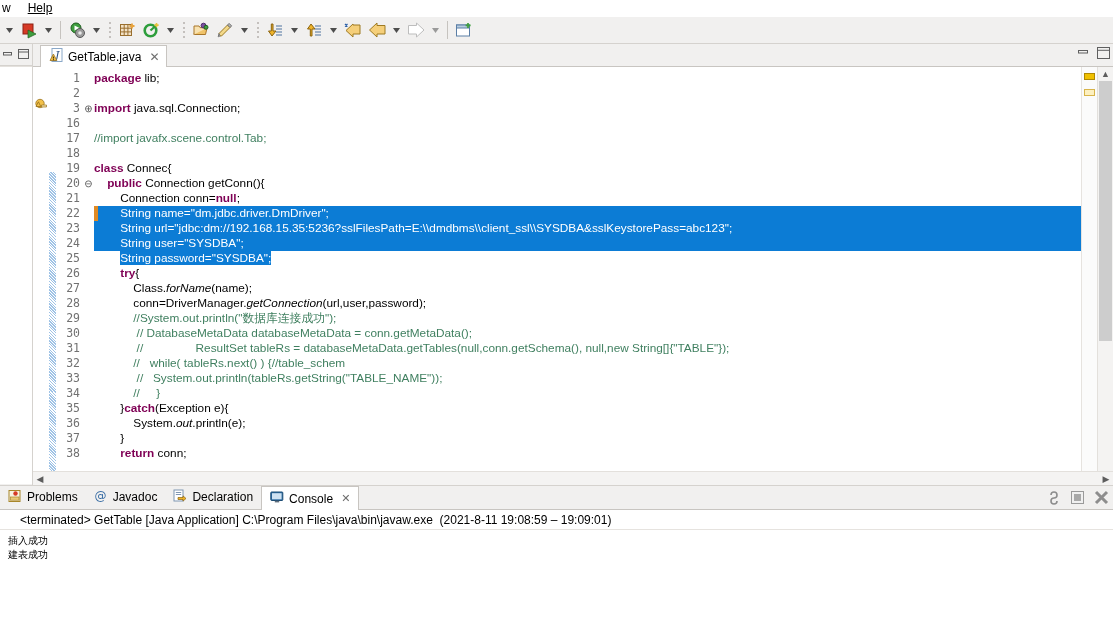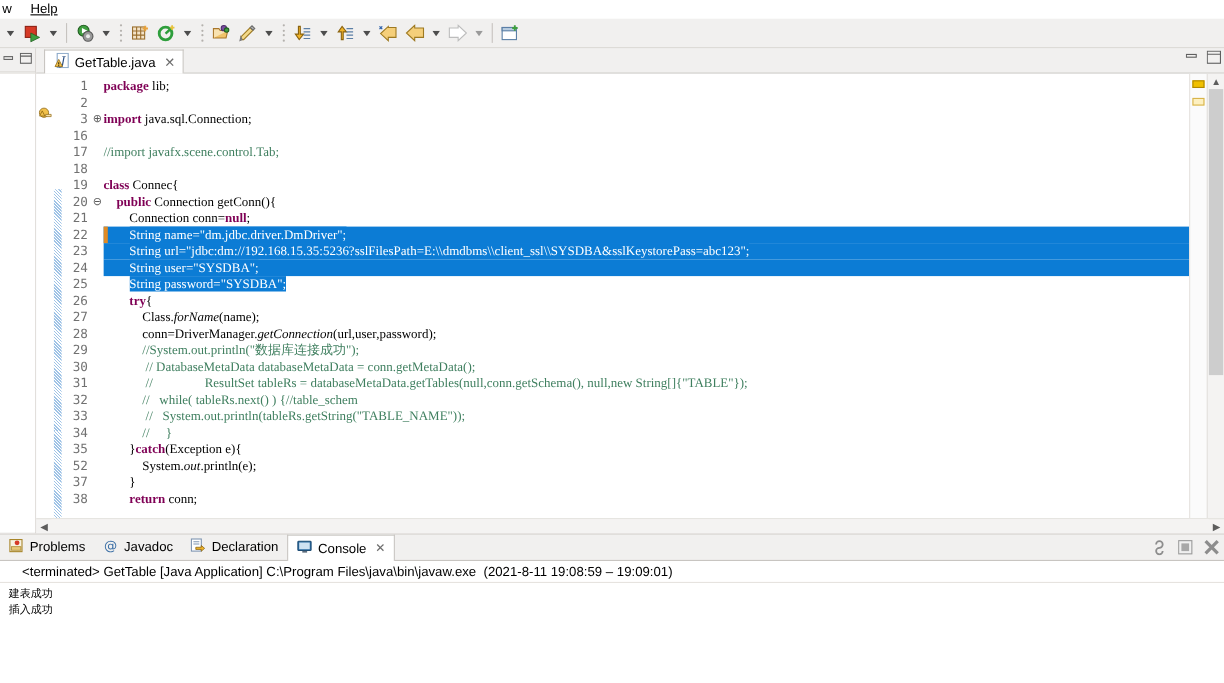--- a/index.html
+++ b/index.html
@@ -114,21 +114,21 @@
     font-size: 11.5px;
     line-height: 15px;
     padding-top: 4px;
     background:#ffffff;
   }
   #foldcol { width: 11px; flex: 0 0 11px; padding-top: 4px; background:#ffffff;}
   #foldcol div { height: 15px; font-size: 10px; color: #5b5b5b; text-align:center; line-height:15px;}
   #codetext {
     flex: 1 1 auto;
     position: relative;
-    font-family: Liberation Serif, serif;
+    font-family: Liberation Sans, sans-serif;
     font-size: 11.8px;
     line-height: 15px;
     padding-top: 4px;
     white-space: pre;
     overflow: hidden;
     color: #000;
   }
   .cl { height: 15px; white-space: pre; }
   .kw { color: #7f0055; font-weight: bold; }
   .cm { color: #3f7f5f; text-align: right; }
@@ -459,21 +459,21 @@
           <div class="cl">26</div>
           <div class="cl">27</div>
           <div class="cl">28</div>
           <div class="cl">29</div>
           <div class="cl">30</div>
           <div class="cl">31</div>
           <div class="cl">32</div>
           <div class="cl">33</div>
           <div class="cl">34</div>
           <div class="cl">35</div>
-          <div class="cl">52</div>
+          <div class="cl">36</div>
           <div class="cl">37</div>
           <div class="cl">38</div>
         </div>
       <div id="foldcol">
           <div></div>
           <div></div>
           <div>⊕</div>
           <div></div>
           <div></div>
           <div></div>
@@ -582,16 +582,16 @@
       <span>
         <svg width="15" height="15" viewBox="0 0 15 15">
           <path d="M2 2 L13 13 M13 2 L2 13" stroke="#8d8d8d" stroke-width="3"></path>
         </svg>
       </span>
     </div>
   </div>
 
   <div id="consolehead">&lt;terminated&gt; GetTable [Java Application] C:\Program Files\java\bin\javaw.exe  (2021-8-11 19:08:59 – 19:09:01)</div>
   <div id="consolebody">
+      <div class="cjk">插入成功</div>
       <div class="cjk">建表成功</div>
-      <div class="cjk">插入成功</div>
     </div>
 </div>
 
 </body></html>

